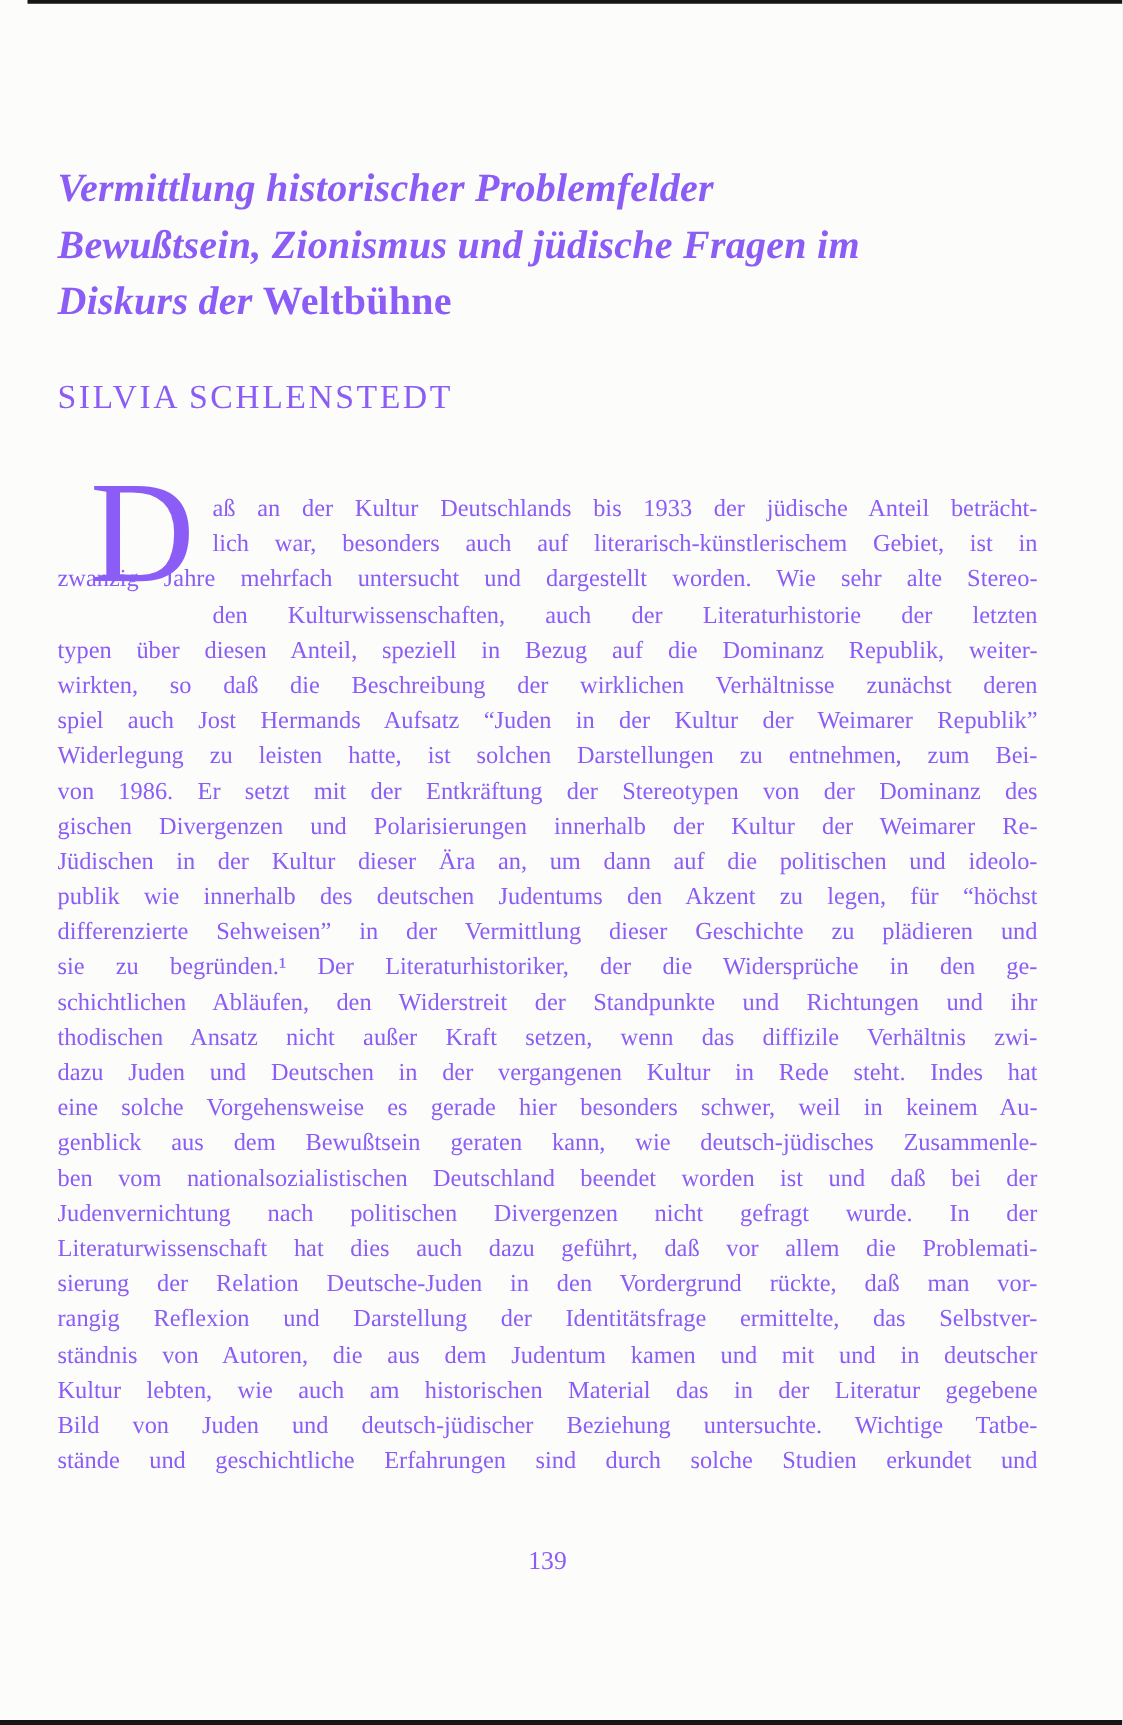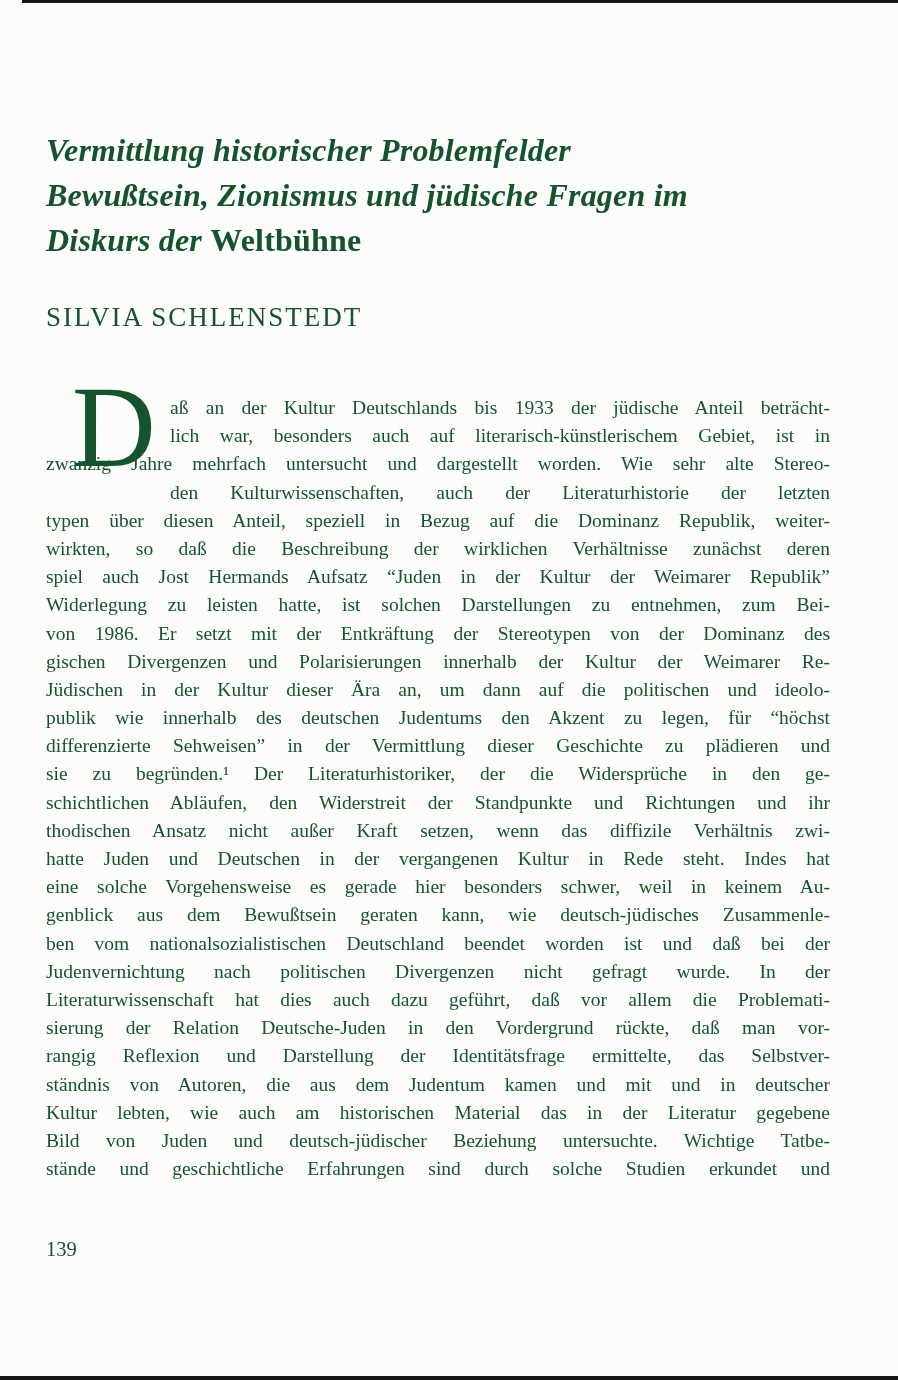--- a/index.html
+++ b/index.html
@@ -6,21 +6,21 @@
     margin: 0;
     padding: 0;
     background: #e9e9e7;
   }
   .page {
     position: relative;
     width: 898px;
     height: 1380px;
     background: #fcfcfa;
     font-family: "Liberation Serif", "DejaVu Serif", serif;
-    color: #14532d;
+    color: #8b5cf6;
     overflow: hidden;
     text-decoration: underline;
   }
   .scan-edge-top {
     position: absolute;
     top: 0;
     left: 22px;
     right: 0;
     height: 3px;
     background: #161616;
@@ -77,21 +77,21 @@
     top: -25px;
     font-size: 116px;
     line-height: 1;
     font-weight: normal;
   }
   .page-number {
     position: absolute;
     left: 46px;
     top: 1238px;
     width: 784px;
-    text-align: left;
+    text-align: center;
     font-size: 20.5px;
   }
 </style>
 </head>
 <body>
 
 <div class="page">
 
   <div class="scan-edge-top"></div>
   <div class="scan-edge-bottom"></div>
@@ -115,21 +115,21 @@
     <div class="line">spiel auch Jost Hermands Aufsatz “Juden in der Kultur der Weimarer Republik”</div>
     <div class="line">Widerlegung zu leisten hatte, ist solchen Darstellungen zu entnehmen, zum Bei-</div>
     <div class="line">von 1986. Er setzt mit der Entkräftung der Stereotypen von der Dominanz des</div>
     <div class="line">gischen Divergenzen und Polarisierungen innerhalb der Kultur der Weimarer Re-</div>
     <div class="line">Jüdischen in der Kultur dieser Ära an, um dann auf die politischen und ideolo-</div>
     <div class="line">publik wie innerhalb des deutschen Judentums den Akzent zu legen, für “höchst</div>
     <div class="line">differenzierte Sehweisen” in der Vermittlung dieser Geschichte zu plädieren und</div>
     <div class="line">sie zu begründen.¹ Der Literaturhistoriker, der die Widersprüche in den ge-</div>
     <div class="line">schichtlichen Abläufen, den Widerstreit der Standpunkte und Richtungen und ihr</div>
     <div class="line">thodischen Ansatz nicht außer Kraft setzen, wenn das diffizile Verhältnis zwi-</div>
-    <div class="line">hatte Juden und Deutschen in der vergangenen Kultur in Rede steht. Indes hat</div>
+    <div class="line">dazu Juden und Deutschen in der vergangenen Kultur in Rede steht. Indes hat</div>
     <div class="line">eine solche Vorgehensweise es gerade hier besonders schwer, weil in keinem Au-</div>
     <div class="line">genblick aus dem Bewußtsein geraten kann, wie deutsch-jüdisches Zusammenle-</div>
     <div class="line">ben vom nationalsozialistischen Deutschland beendet worden ist und daß bei der</div>
     <div class="line">Judenvernichtung nach politischen Divergenzen nicht gefragt wurde. In der</div>
     <div class="line">Literaturwissenschaft hat dies auch dazu geführt, daß vor allem die Problemati-</div>
     <div class="line">sierung der Relation Deutsche-Juden in den Vordergrund rückte, daß man vor-</div>
     <div class="line">rangig Reflexion und Darstellung der Identitätsfrage ermittelte, das Selbstver-</div>
     <div class="line">ständnis von Autoren, die aus dem Judentum kamen und mit und in deutscher</div>
     <div class="line">Kultur lebten, wie auch am historischen Material das in der Literatur gegebene</div>
     <div class="line">Bild von Juden und deutsch-jüdischer Beziehung untersuchte. Wichtige Tatbe-</div>

